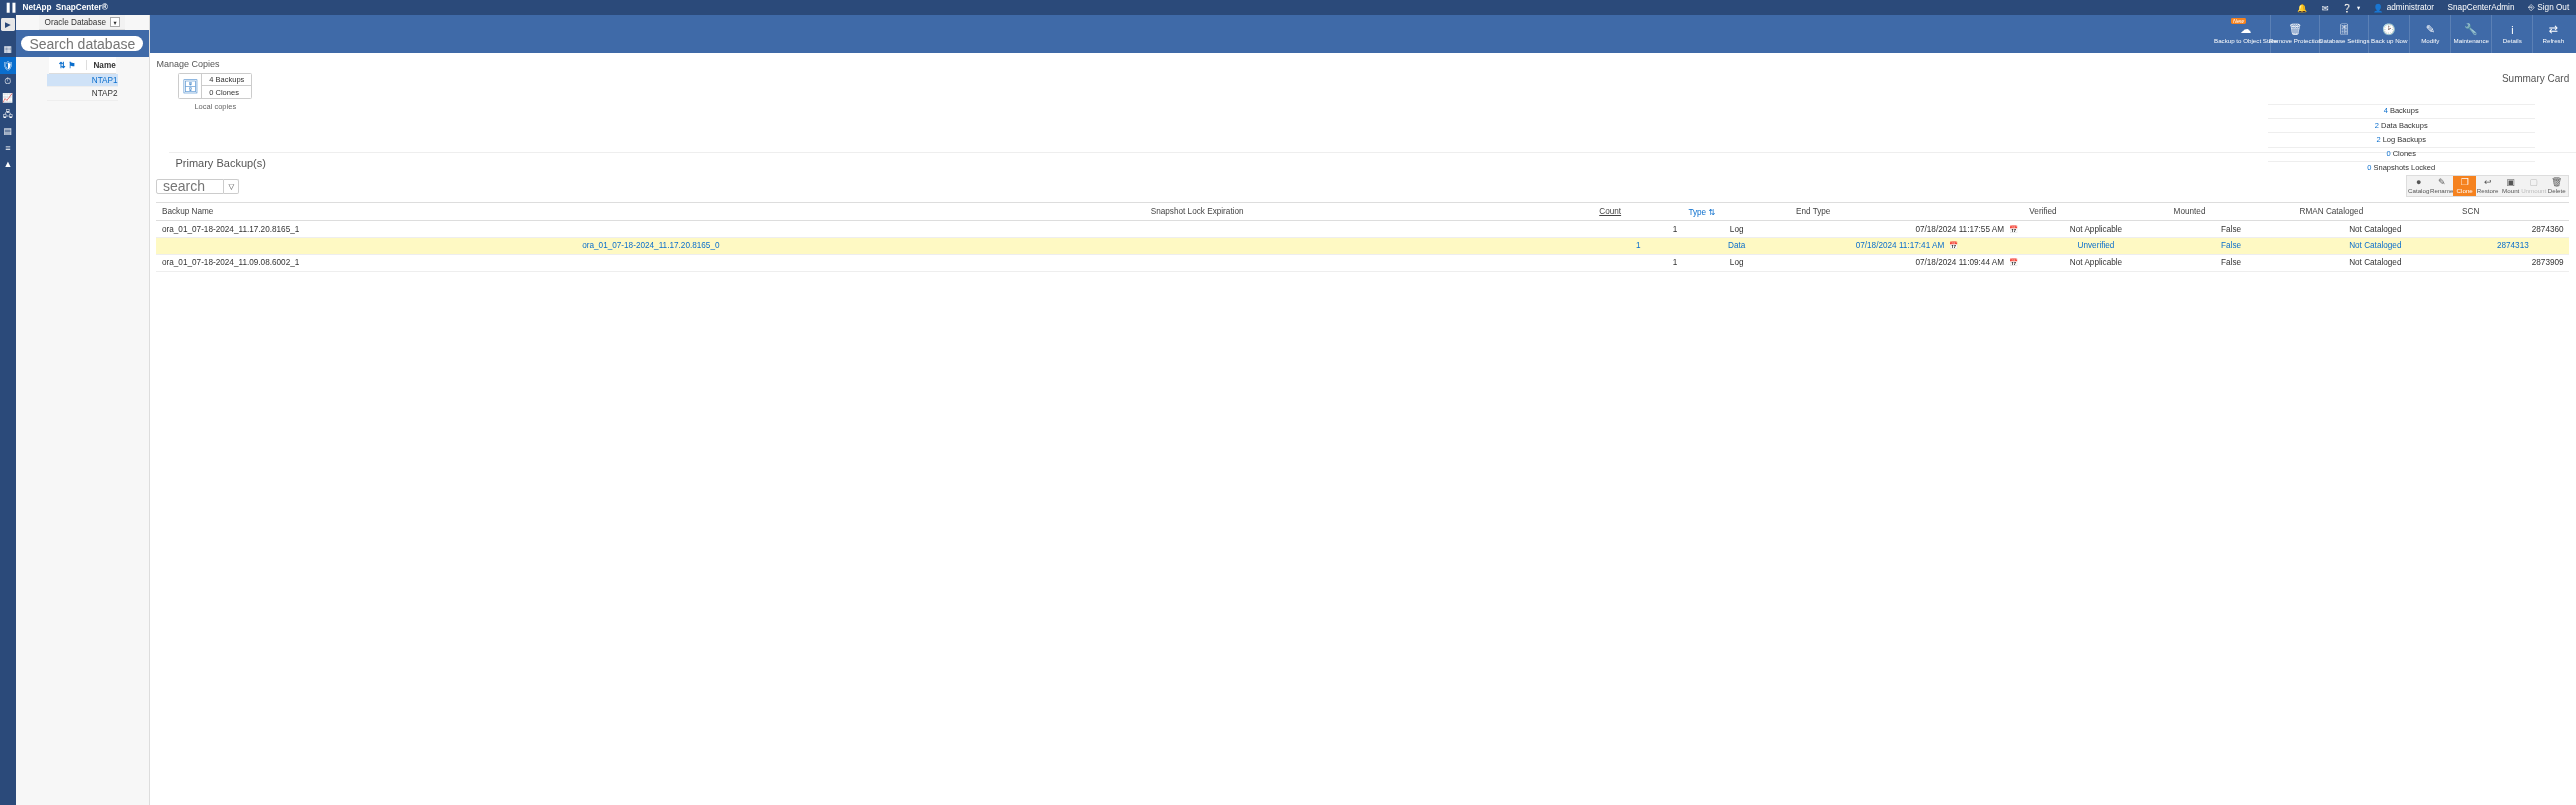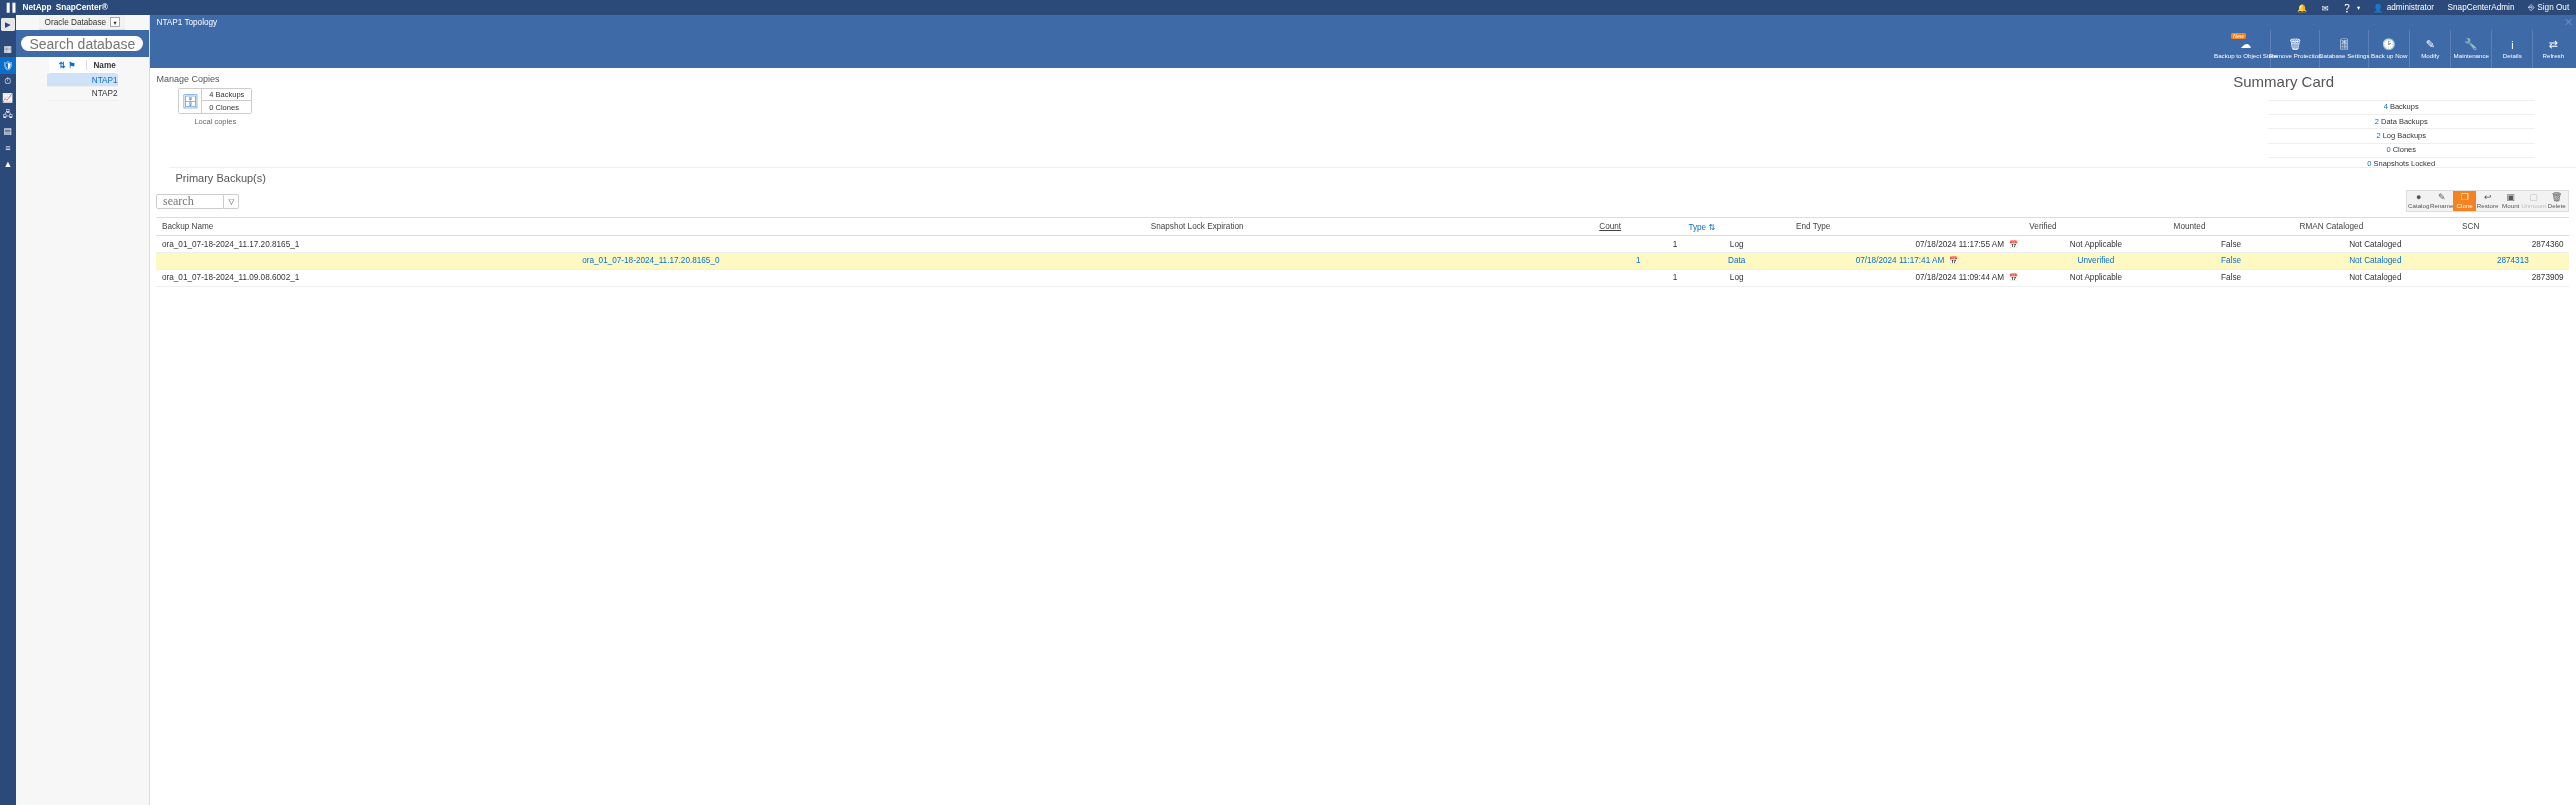--- a/index.html
+++ b/index.html
@@ -51,30 +51,30 @@
   .copies-row { display: flex; align-items: flex-start; }
   .local-copies { display: flex; flex-direction: column; align-items: center; margin-left: 22px; }
   .local-box { display: flex; border: 0.7px solid #ccc; border-radius: 1.4px; overflow: hidden; }
   .local-icon { width: 23px; display: flex; align-items: center; justify-content: center; font-size: 13.7px; color: #2b78c5; border-right: 0.7px solid #ccc; }
   .counts-col { display: flex; flex-direction: column; }
   .count-line { padding: 1.4px 6.8px; font-size: 7.5px; border-bottom: 0.7px solid #ccc; }
   .count-line:last-child { border-bottom: none; }
   .local-caption { font-size: 7.5px; color: #666; margin-top: 2.7px; }
 
   .summary-card { position: absolute; right: 6.8px; top: 58px; width: 336px; }
-  .summary-card h4 { text-align: left; font-weight: 400; color: #555; font-size: 15px; margin-bottom: 10px; }
+  .summary-card h4 { text-align: right; font-weight: 400; color: #555; font-size: 10px; margin-bottom: 20px; }
   .summary-list { display: flex; flex-direction: column; align-items: center; gap: 1.4px; font-size: 7.5px; }
   .summary-list div { border-top: 0.7px solid #eee; width: 267px; text-align: center; padding: 1.4px 0; }
   .summary-list .num { color: #0a6ecd; margin-right: 2.1px; }
 
   .primary-section { margin-top: 38px; }
   .primary-head { padding: 4.1px 6.8px; font-size: 11px; color: #555; border-top: 0.7px solid #eee; margin-left: 19px; }
   .primary-tools { padding: 2.7px 6.8px 5.5px; display: flex; align-items: center; }
   .psearch-wrap { display: flex; }
-  .psearch { width: 68px; height: 15px; border: 0.7px solid #ccc; border-radius: 2.1px 0 0 2.1px; padding: 0 5.5px; font-size: 12px; outline:none;font-family:Liberation Serif, serif; }
+  .psearch { width: 68px; height: 15px; border: 0.7px solid #ccc; border-radius: 2.1px 0 0 2.1px; padding: 0 5.5px; font-size: 14px; outline:none; }
   .filter-btn { width: 15px; height: 15px; border: 0.7px solid #ccc; border-left: none; border-radius: 0 2.1px 2.1px 0; display:flex; align-items:center; justify-content:center; font-size:7.5px; cursor:pointer; color:#555; background:#fff; }
   .primary-tools .right-tools { margin-left: auto; display: flex; background:#f2f2f2; border:0.7px solid #ddd; }
   .mini-tool { width: 23px; display: flex; flex-direction: column; align-items: center; justify-content:center; font-size: 6.2px; color:#555; padding: 1.4px 0; gap:0.7px; cursor:pointer; }
   .mini-tool.active { background: #f5821f; color: #fff; }
   .mini-tool.disabled { color: #bbb; cursor: default; }
   .mini-tool .mi-ico { font-size: 9px; line-height:1; }
 
   
   table.backups { width: calc(100% - 13.7px); margin: 0 6.8px; border-collapse: collapse; font-size: 8.2px; }
   table.backups th { text-align: left; font-weight: 400; color: #444; border-top: 0.7px solid #ddd; border-bottom: 0.7px solid #ddd; padding: 3.4px 5.5px; }
@@ -148,24 +148,20 @@
       </div>
       <div class="name-cell">Name</div>
     </div>
     <div id="db-list">
         <div class="db-row selected">NTAP1</div>
         <div class="db-row">NTAP2</div>
       </div>
   </div>
 
   <div class="content">
-    <div class="breadcrumb-bar">
-      <span>NTAP1 Topology</span>
-      <span class="close-x">✕</span>
-    </div>
 
     <div class="toolbar-band" id="toolbar-band">
         <div class="tool-btn wide">
           <span class="new-badge">New</span>
           <span class="ico">☁</span>
           <span class="lbl">Backup to Object Store</span>
         </div>
         <div class="tool-btn wide">
           <span class="ico">🗑</span>
           <span class="lbl">Remove Protection</span>

